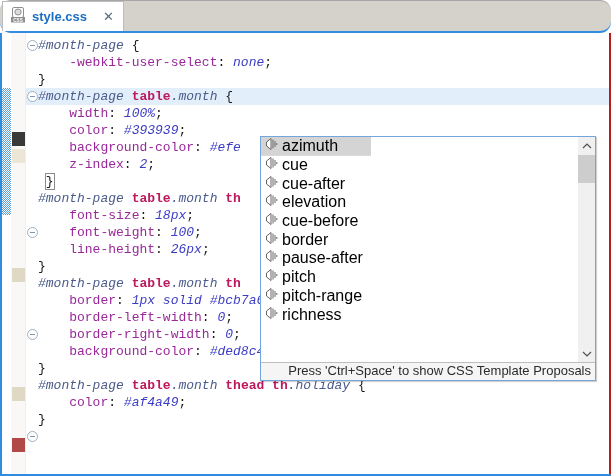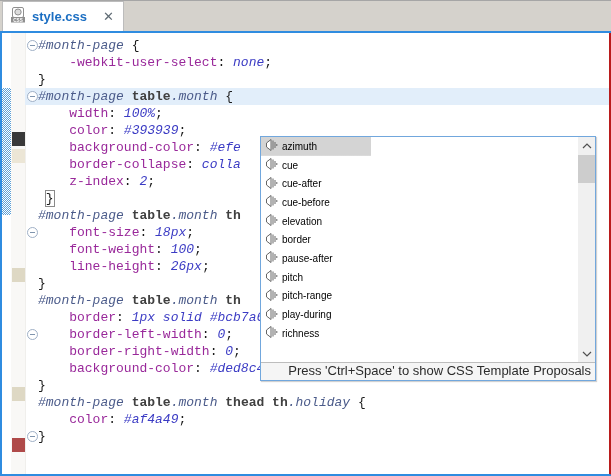--- a/index.html
+++ b/index.html
@@ -5,20 +5,21 @@
   html,body{margin:0;padding:0;background:#ffffff;}
   #stage{
     position:relative;width:611px;height:476px;overflow:hidden;
     font-family:"Liberation Sans",sans-serif;background:#fff;
   }
   
   #tabbar{
     position:absolute;left:0;top:0;width:611px;height:30px;
     background:#d5d2cc;border-top:1px solid #a6a6a6;border-bottom:2px solid #2f8ce0;
     box-sizing:content-box;
+    border-radius:11px;
   }
   #tab{
     position:absolute;left:2px;top:0;height:29px;
     background:#ffffff;border:1px solid #bcbcbc;border-bottom:none;
     display:flex;align-items:center;padding:0 9px 0 7px;gap:6px;
   }
   #tab-title{font-size:13px;font-weight:bold;color:#1b6ec2;}
   #tab-close{font-size:13px;color:#5f6b74;margin-left:10px;cursor:pointer;line-height:1;}
   
   #editor{
@@ -42,35 +43,35 @@
   }
   .fold::after{content:"";position:absolute;left:2px;right:2px;top:4px;height:1px;background:#8095ae;}
   #line-highlight{position:absolute;left:23px;width:584px;height:17px;background:#e2eefa;}
   #code{
     position:absolute;left:36px;top:4px;
     font-family:"Liberation Mono","DejaVu Sans Mono",monospace;
     font-size:13px;color:#1a1a1a;
   }
   .code-line{height:17px;line-height:17px;white-space:pre;cursor:text;}
   .tk-sel{color:#4b5b8a;font-style:italic;}
-  .tk-elem{color:#404040;font-weight:bold;font-family:Liberation Mono, monospace;}
+  .tk-elem{color:#be185d;font-weight:bold;font-family:Liberation Mono, monospace;}
   .tk-prop{color:#99289a;}
   .tk-val{color:#3b3bc4;font-style:italic;}
   .tk-plain{color:#1a1a1a;}
   .tk-box{color:#1a1a1a;outline:1px solid #8a8a8a;}
   
   #popup{
     position:absolute;left:258px;top:103px;width:336px;
     background:#fff;border:1px solid #71a7dd;box-shadow:1px 1px 1px rgba(0,0,0,0.18);
     box-sizing:border-box;
   }
   #proposal-list{position:relative;height:225px;overflow:hidden;}
   .item{
     height:18.7px;display:flex;align-items:center;gap:4px;padding-left:3px;
-    font-size:10px;color:#000;cursor:pointer;
+    font-size:16px;color:#000;cursor:pointer;
   }
   .item.selected{background:linear-gradient(#d4d4d4,#d4d4d4) left / 110px 100% no-repeat;}
   .item svg{flex:0 0 auto;}
   
   #scrollbar{position:absolute;right:0;top:0;width:17px;height:225px;background:#f0f0f0;cursor:default;}
   .sb-btn{position:absolute;left:0;width:17px;height:17px;background:#f0f0f0;display:flex;align-items:center;justify-content:center;}
   #sb-up{top:0;} #sb-down{bottom:0;}
   #sb-thumb{position:absolute;left:0;top:18px;width:17px;height:28px;background:#cdcdcd;}
   #popup-status{
     height:17px;border-top:1px solid #bdbdbd;background:#f5f5f5;
@@ -117,21 +118,20 @@
         <div class="fold" style="top: 398px;"></div>
       </div>
     <div id="code">
         <div class="code-line"><span class="tk-sel">#month-page</span><span class="tk-plain"> {</span></div>
         <div class="code-line"><span class="tk-plain">    </span><span class="tk-prop">-webkit-user-select</span><span class="tk-plain">: </span><span class="tk-val">none</span><span class="tk-plain">;</span></div>
         <div class="code-line"><span class="tk-plain">}</span></div>
         <div class="code-line"><span class="tk-sel">#month-page</span><span class="tk-plain"> </span><span class="tk-elem">table</span><span class="tk-sel">.month</span><span class="tk-plain"> {</span></div>
         <div class="code-line"><span class="tk-plain">    </span><span class="tk-prop">width</span><span class="tk-plain">: </span><span class="tk-val">100%</span><span class="tk-plain">;</span></div>
         <div class="code-line"><span class="tk-plain">    </span><span class="tk-prop">color</span><span class="tk-plain">: </span><span class="tk-val">#393939</span><span class="tk-plain">;</span></div>
         <div class="code-line"><span class="tk-plain">    </span><span class="tk-prop">background-color</span><span class="tk-plain">: </span><span class="tk-val">#efe</span></div>
-        <div class="code-line"><span class="tk-plain">    </span><span class="tk-prop">border-collapse</span><span class="tk-plain">: </span><span class="tk-val">colla</span></div>
         <div class="code-line"><span class="tk-plain">    </span><span class="tk-prop">z-index</span><span class="tk-plain">: </span><span class="tk-val">2</span><span class="tk-plain">;</span></div>
         <div class="code-line"><span class="tk-plain"> </span><span class="tk-box">}</span></div>
         <div class="code-line"><span class="tk-sel">#month-page</span><span class="tk-plain"> </span><span class="tk-elem">table</span><span class="tk-sel">.month</span><span class="tk-plain"> </span><span class="tk-elem">th</span></div>
         <div class="code-line"><span class="tk-plain">    </span><span class="tk-prop">font-size</span><span class="tk-plain">: </span><span class="tk-val">18px</span><span class="tk-plain">;</span></div>
         <div class="code-line"><span class="tk-plain">    </span><span class="tk-prop">font-weight</span><span class="tk-plain">: </span><span class="tk-val">100</span><span class="tk-plain">;</span></div>
         <div class="code-line"><span class="tk-plain">    </span><span class="tk-prop">line-height</span><span class="tk-plain">: </span><span class="tk-val">26px</span><span class="tk-plain">;</span></div>
         <div class="code-line"><span class="tk-plain">}</span></div>
         <div class="code-line"><span class="tk-sel">#month-page</span><span class="tk-plain"> </span><span class="tk-elem">table</span><span class="tk-sel">.month</span><span class="tk-plain"> </span><span class="tk-elem">th</span></div>
         <div class="code-line"><span class="tk-plain">    </span><span class="tk-prop">border</span><span class="tk-plain">: </span><span class="tk-val">1px solid #bcb7a6</span><span class="tk-plain">;</span></div>
         <div class="code-line"><span class="tk-plain">    </span><span class="tk-prop">border-left-width</span><span class="tk-plain">: </span><span class="tk-val">0</span><span class="tk-plain">;</span></div>
@@ -173,38 +173,38 @@
                 </svg></span>
               <span>cue-after</span>
             </div>
             <div class="item">
               <span><svg width="14" height="14" viewBox="0 0 14 14">
                   <path d="M7 1.5 L2.5 5 v4 L7 12.5 Z" fill="#ffffff" stroke="#666666" stroke-width="1"></path>
                   <line x1="9" y1="2.5" x2="9" y2="11.5" stroke="#666666"></line>
                   <line x1="11" y1="4" x2="11" y2="10" stroke="#666666"></line>
                   <line x1="12.8" y1="6" x2="12.8" y2="8" stroke="#666666"></line>
                 </svg></span>
+              <span>elevation</span>
+            </div>
+            <div class="item">
+              <span><svg width="14" height="14" viewBox="0 0 14 14">
+                  <path d="M7 1.5 L2.5 5 v4 L7 12.5 Z" fill="#ffffff" stroke="#666666" stroke-width="1"></path>
+                  <line x1="9" y1="2.5" x2="9" y2="11.5" stroke="#666666"></line>
+                  <line x1="11" y1="4" x2="11" y2="10" stroke="#666666"></line>
+                  <line x1="12.8" y1="6" x2="12.8" y2="8" stroke="#666666"></line>
+                </svg></span>
               <span>cue-before</span>
             </div>
             <div class="item">
               <span><svg width="14" height="14" viewBox="0 0 14 14">
                   <path d="M7 1.5 L2.5 5 v4 L7 12.5 Z" fill="#ffffff" stroke="#666666" stroke-width="1"></path>
                   <line x1="9" y1="2.5" x2="9" y2="11.5" stroke="#666666"></line>
                   <line x1="11" y1="4" x2="11" y2="10" stroke="#666666"></line>
                   <line x1="12.8" y1="6" x2="12.8" y2="8" stroke="#666666"></line>
                 </svg></span>
-              <span>elevation</span>
-            </div>
-            <div class="item">
-              <span><svg width="14" height="14" viewBox="0 0 14 14">
-                  <path d="M7 1.5 L2.5 5 v4 L7 12.5 Z" fill="#ffffff" stroke="#666666" stroke-width="1"></path>
-                  <line x1="9" y1="2.5" x2="9" y2="11.5" stroke="#666666"></line>
-                  <line x1="11" y1="4" x2="11" y2="10" stroke="#666666"></line>
-                  <line x1="12.8" y1="6" x2="12.8" y2="8" stroke="#666666"></line>
-                </svg></span>
               <span>border</span>
             </div>
             <div class="item">
               <span><svg width="14" height="14" viewBox="0 0 14 14">
                   <path d="M7 1.5 L2.5 5 v4 L7 12.5 Z" fill="#ffffff" stroke="#666666" stroke-width="1"></path>
                   <line x1="9" y1="2.5" x2="9" y2="11.5" stroke="#666666"></line>
                   <line x1="11" y1="4" x2="11" y2="10" stroke="#666666"></line>
                   <line x1="12.8" y1="6" x2="12.8" y2="8" stroke="#666666"></line>
                 </svg></span>
               <span>pause-after</span>
@@ -219,29 +219,20 @@
               <span>pitch</span>
             </div>
             <div class="item">
               <span><svg width="14" height="14" viewBox="0 0 14 14">
                   <path d="M7 1.5 L2.5 5 v4 L7 12.5 Z" fill="#ffffff" stroke="#666666" stroke-width="1"></path>
                   <line x1="9" y1="2.5" x2="9" y2="11.5" stroke="#666666"></line>
                   <line x1="11" y1="4" x2="11" y2="10" stroke="#666666"></line>
                   <line x1="12.8" y1="6" x2="12.8" y2="8" stroke="#666666"></line>
                 </svg></span>
               <span>pitch-range</span>
-            </div>
-            <div class="item">
-              <span><svg width="14" height="14" viewBox="0 0 14 14">
-                  <path d="M7 1.5 L2.5 5 v4 L7 12.5 Z" fill="#ffffff" stroke="#666666" stroke-width="1"></path>
-                  <line x1="9" y1="2.5" x2="9" y2="11.5" stroke="#666666"></line>
-                  <line x1="11" y1="4" x2="11" y2="10" stroke="#666666"></line>
-                  <line x1="12.8" y1="6" x2="12.8" y2="8" stroke="#666666"></line>
-                </svg></span>
-              <span>play-during</span>
             </div>
             <div class="item">
               <span><svg width="14" height="14" viewBox="0 0 14 14">
                   <path d="M7 1.5 L2.5 5 v4 L7 12.5 Z" fill="#ffffff" stroke="#666666" stroke-width="1"></path>
                   <line x1="9" y1="2.5" x2="9" y2="11.5" stroke="#666666"></line>
                   <line x1="11" y1="4" x2="11" y2="10" stroke="#666666"></line>
                   <line x1="12.8" y1="6" x2="12.8" y2="8" stroke="#666666"></line>
                 </svg></span>
               <span>richness</span>
             </div>

